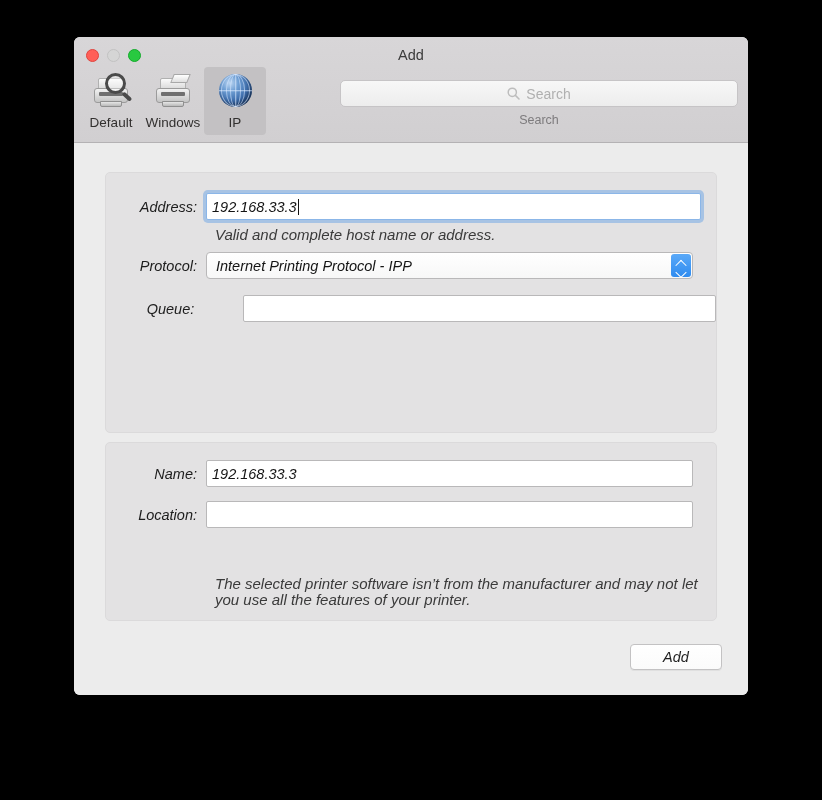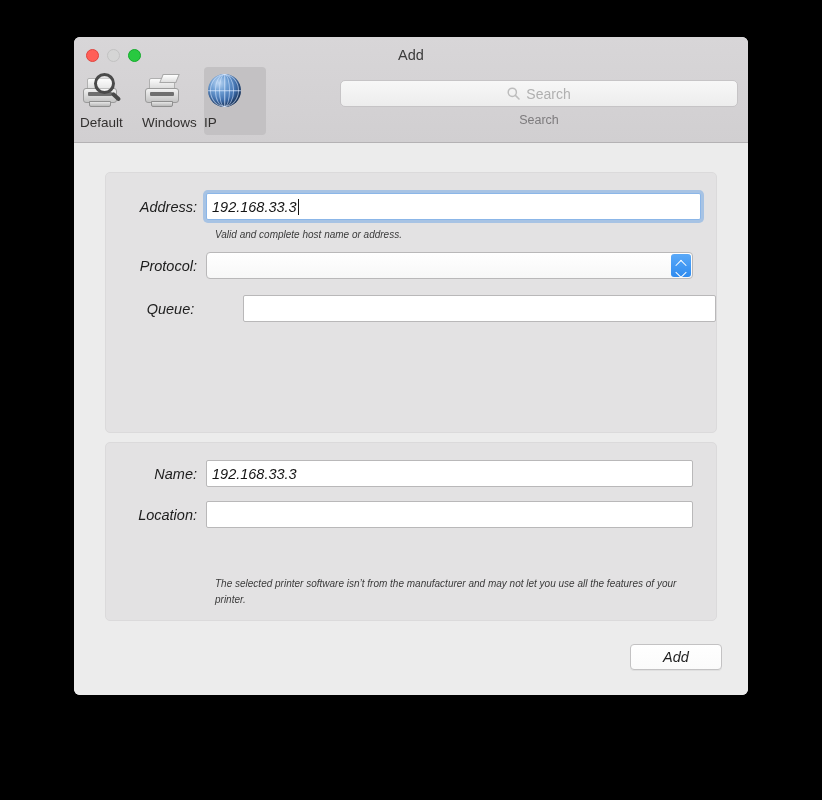--- a/index.html
+++ b/index.html
@@ -43,21 +43,21 @@
   .light { width: 13px; height: 13px; border-radius: 50%; }
   .light.close   { background: #ff5f57; border: 0.5px solid #e0443e; }
   .light.min     { background: #d5d5d5; border: 0.5px solid #c2c2c2; }
   .light.zoom    { background: #28c940; border: 0.5px solid #14ab2b; }
 
   
   .tabs { position: absolute; left: 6px; top: 30px; display: flex; }
   .tab {
     width: 62px; height: 68px;
     display: flex; flex-direction: column;
-    justify-content: flex-start;
+    align-items: center; justify-content: flex-start;
     padding-top: 5px;
     border-radius: 4px;
     cursor: default;
   }
   .tab.selected { background: #c3c1c3; }
   .tab-label { font-size: 13.5px; color: #32302f; margin-top: 3px; }
   .tab-icon { width: 40px; height: 40px; position: relative; }
 
   
   .pr-top {
@@ -167,21 +167,21 @@
     border: 1px solid #8bb6e8;
     box-shadow: 0 0 0 3px rgba(118,170,230,0.55);
   }
   .caret {
     display:inline-block; width:1px; height:16px;
     background:#111; margin-left:1px;
   }
 
   .hint {
     position: absolute;
-    font-size: 10px; color: #3a3a3a; line-height: 16px;
+    font-size: 15px; color: #3a3a3a; line-height: 16px;
   }
 
   .popup {
     height: 27px; position: relative;
     background: linear-gradient(to bottom,#ffffff,#f7f7f7);
     border: 1px solid #b9b8b9;
     border-radius: 4px;
     display: flex; align-items: center;
     padding: 0 28px 0 9px;
     font-size: 14.5px; color: #141414;
@@ -293,20 +293,21 @@
           <span>192.168.33.3</span>
             <span class="caret"></span>
         </div>
       </div>
 
       <div class="hint" style="left:109px; top:54px; width:480px;">Valid and complete host name or address.</div>
 
       <div class="row" style="left:0; top:79px; width:100%;">
         <div class="lbl">Protocol:</div>
         <div class="popup" style="width:487px;">
+          <span>Internet Printing Protocol - IPP</span>
           <span class="stepper">
             <span class="chev up"></span>
             <span class="chev down"></span>
           </span>
         </div>
       </div>
 
       <div class="row" style="left:0; top:122px; width:100%;gap:40px;">
         <div class="lbl">Queue:</div>
         <div class="tfield" style="width:487px;">

